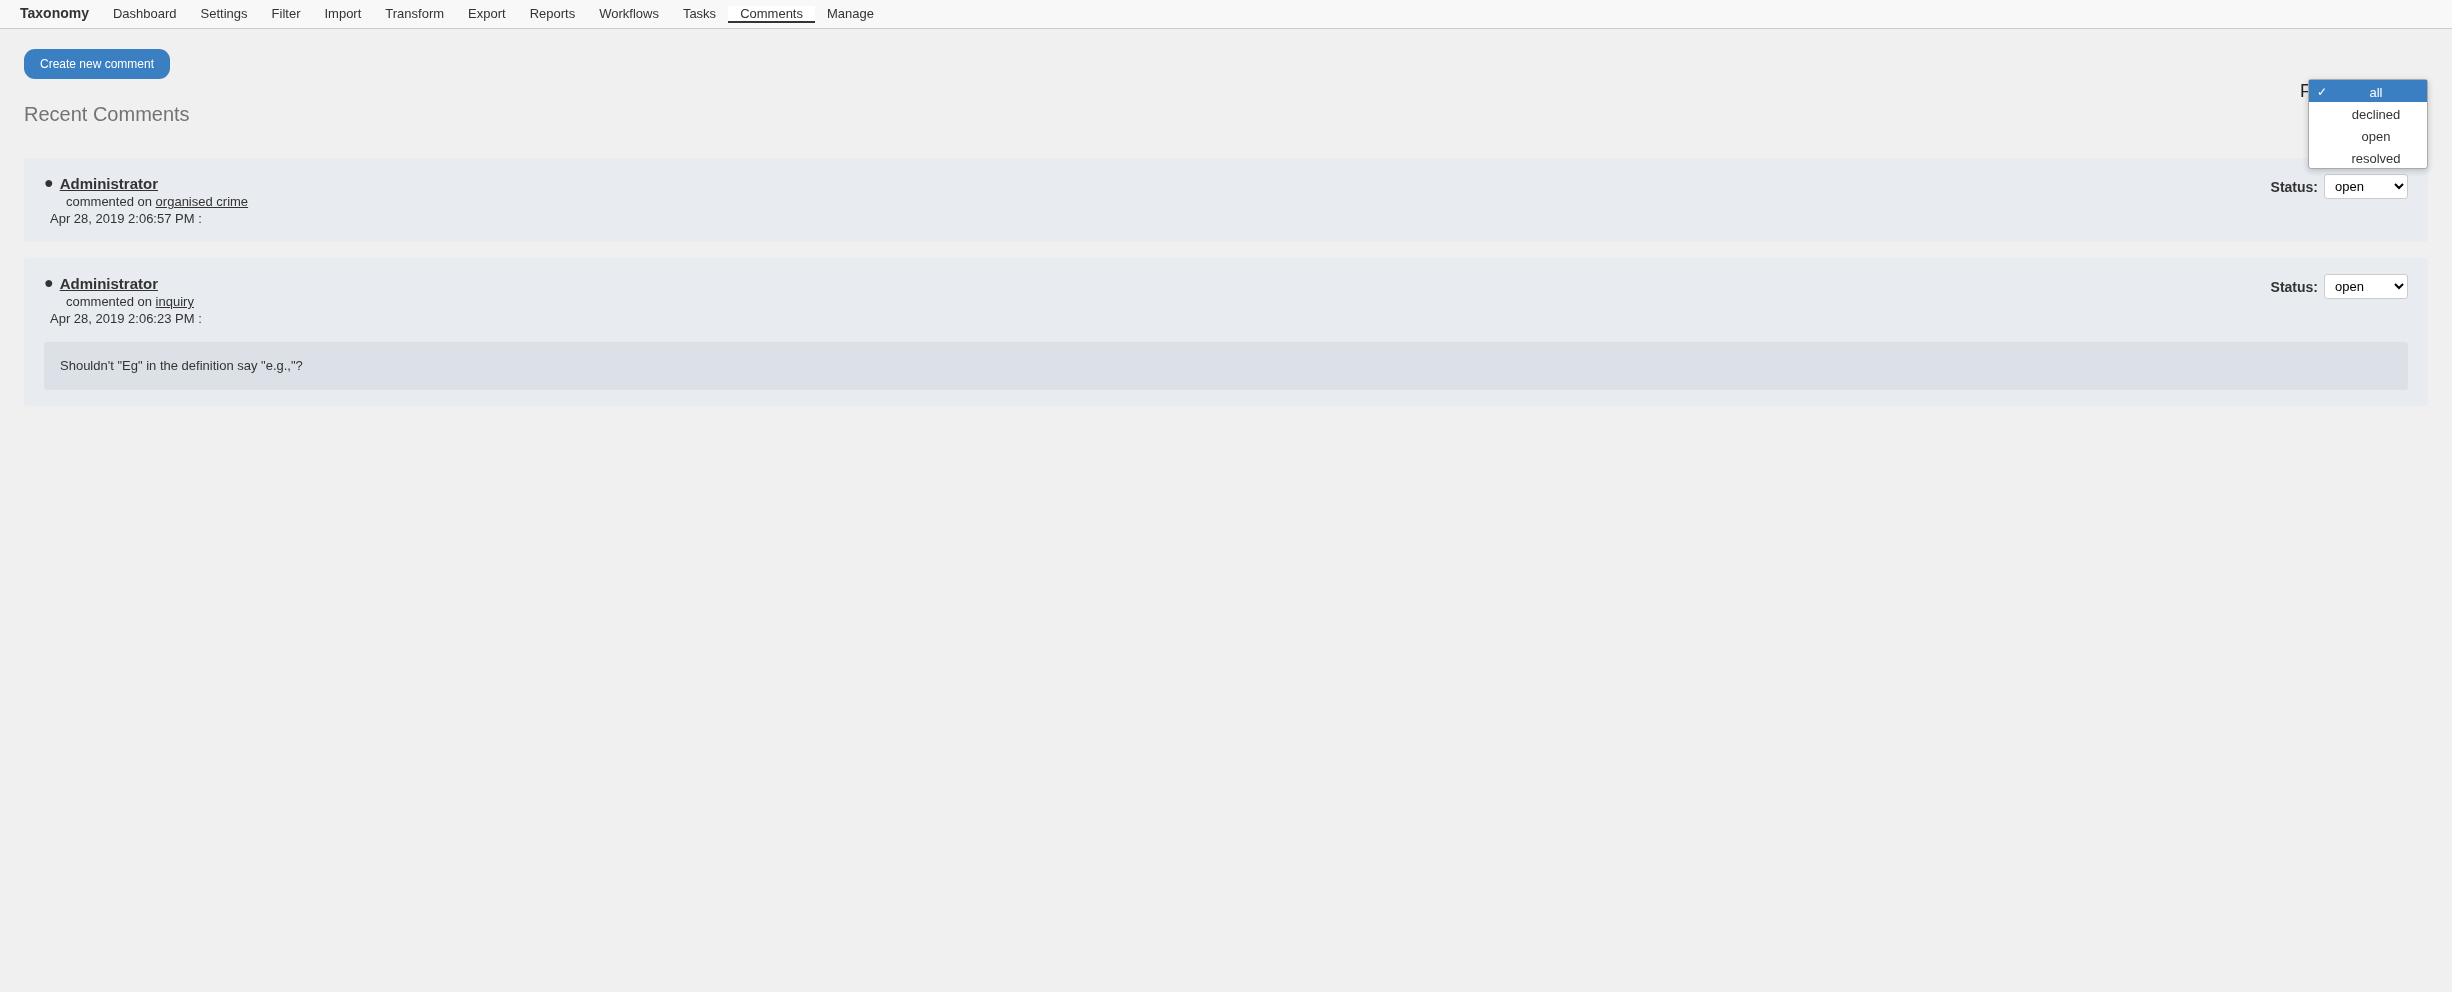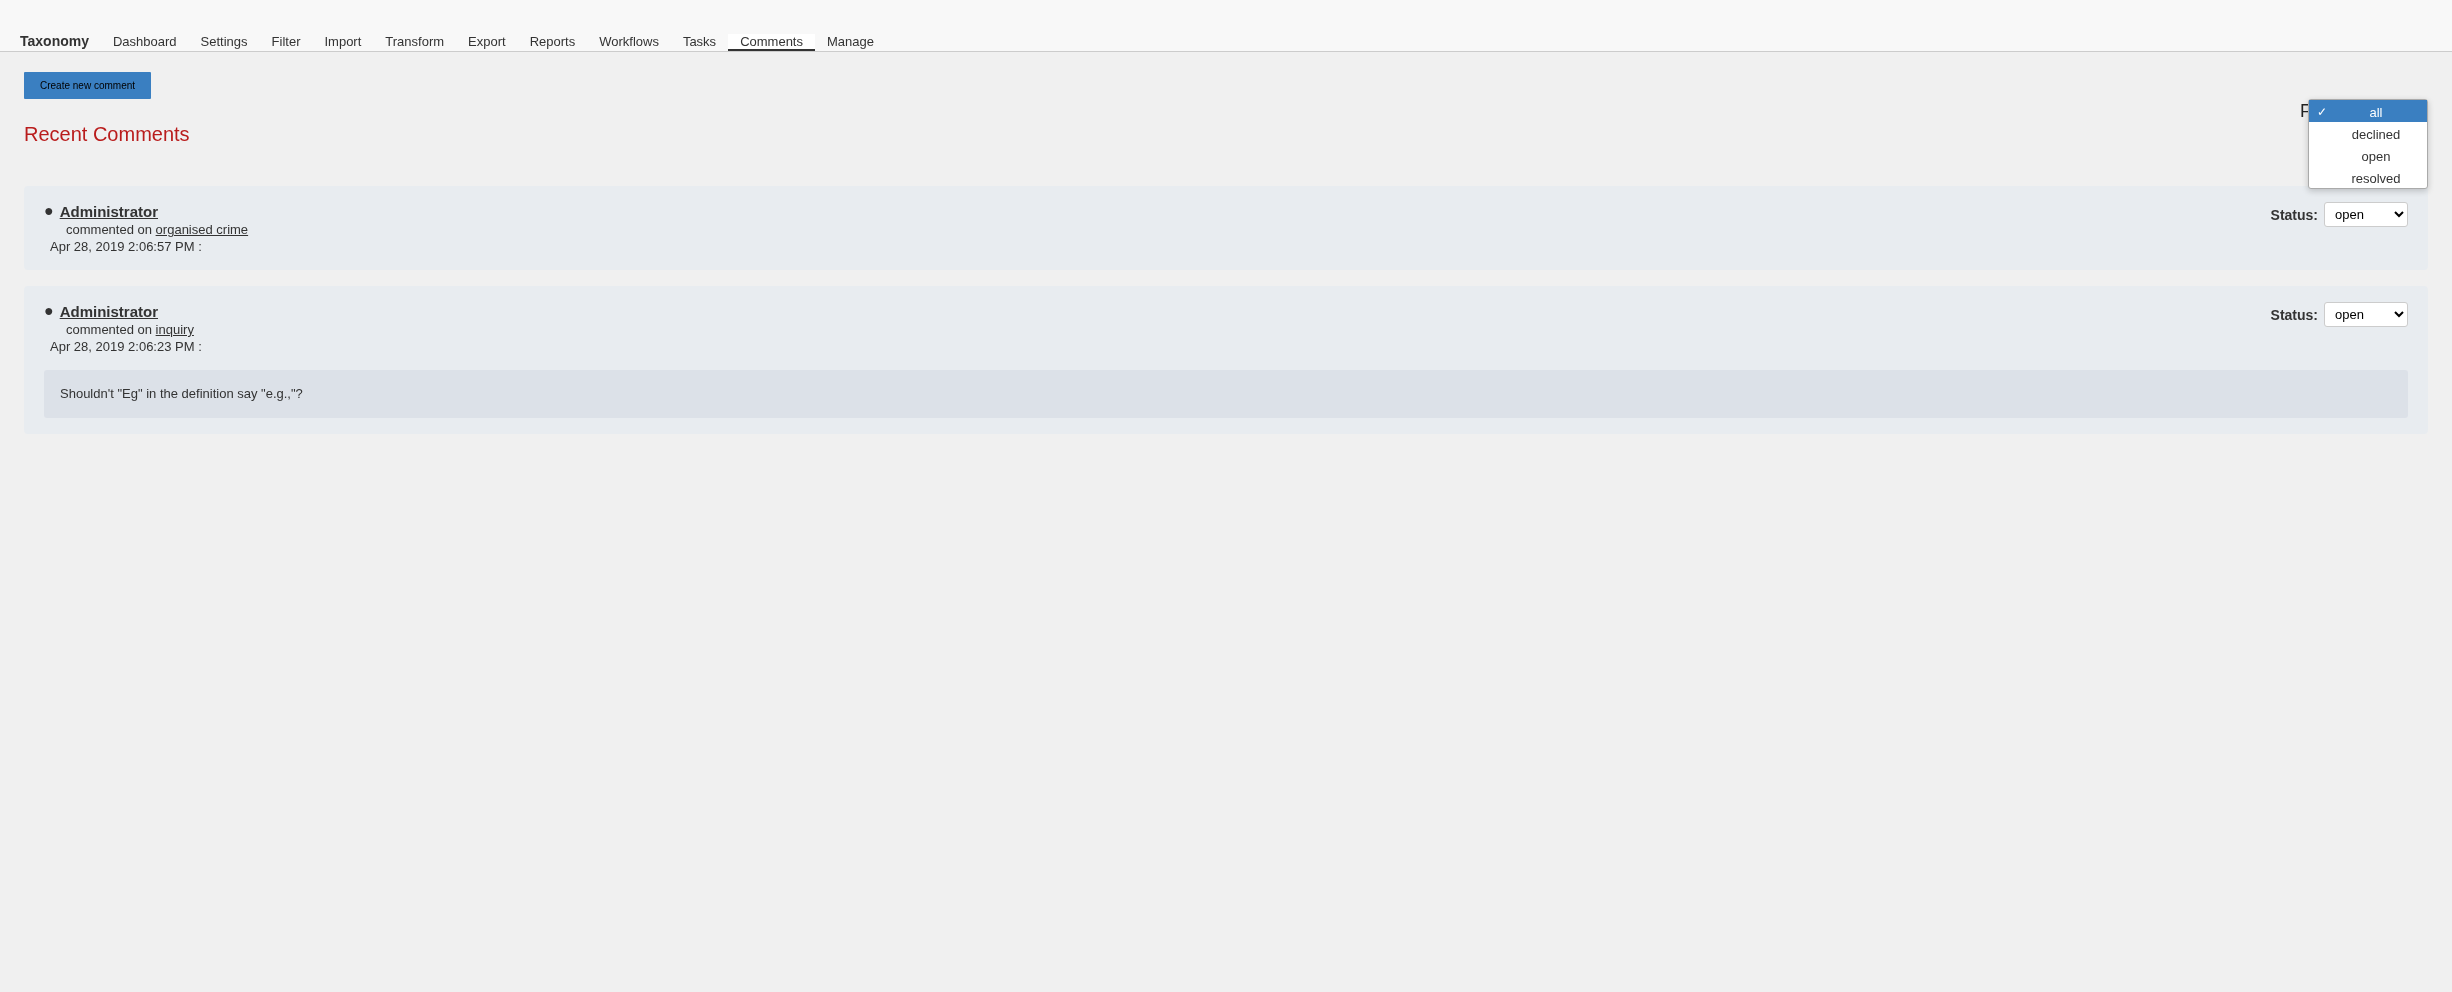--- a/index.html
+++ b/index.html
@@ -8,23 +8,23 @@
       font-size: 13px;
       background: #f0f0f0;
       color: #333;
     }
 
     
     .navbar {
       background: #f8f8f8;
       border-bottom: 1px solid #ccc;
       display: flex;
-      align-items: flex-end;
+      align-items: center;
       padding: 0 8px;
-      height: 52px;
+      height: 29px;
     }
     .navbar-item {
       display: flex;
       align-items: center;
       padding: 0 12px;
       cursor: pointer;
       font-size: 13px;
       color: #333;
       border-bottom: 2px solid transparent;
       white-space: nowrap;
@@ -44,35 +44,35 @@
     .main-content {
       padding: 20px 24px;
       background: #f0f0f0;
       min-height: calc(100vh - 36px);
       position: relative;
     }
 
     
     .btn-primary {
       background: #3a7fc1;
-      color: #000000;
+      color: #ffffff;
       border: none;
       padding: 8px 16px;
-      font-size: 10px;
-      border-radius: 1px;
+      font-size: 12px;
+      border-radius: 11px;
       cursor: pointer;
       font-weight: 500;
     }
 
     
     .section-title {
       font-size: 20px;
       font-weight: 400;
-      color: #b91c1c;
-      margin: 24px 0 24px 0;
+      color: #737373;
+      margin: 24px 0 16px 0;
     }
 
     
     .filter-row {
       display: flex;
       align-items: flex-start;
       justify-content: space-between;
       margin-bottom: 16px;
     }
 

